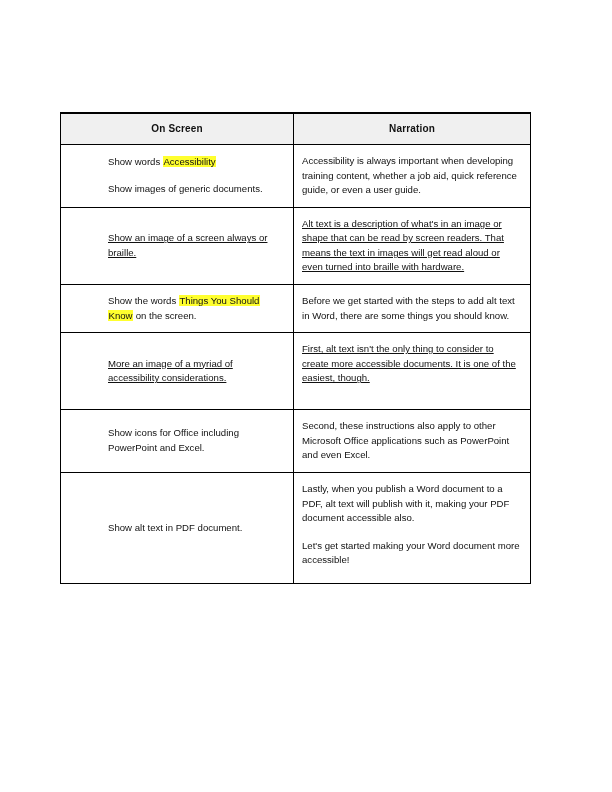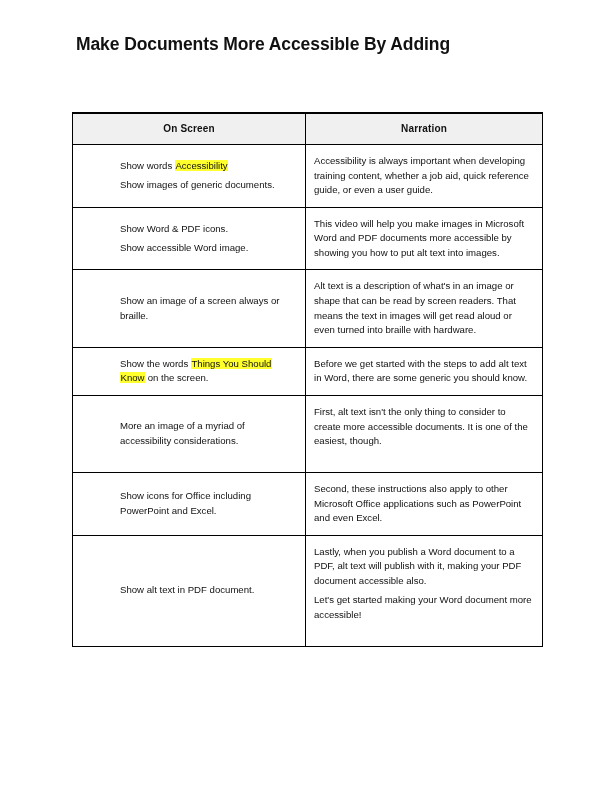--- a/index.html
+++ b/index.html
@@ -33,21 +33,21 @@
     letter-spacing: -0.1px;
     color: #111111;
   }
   .doc-title .title-line {
     display: block;
     white-space: nowrap;
   }
 
   .storyboard-table {
     position: absolute;
-    left: 72px;
+    left: 60px;
     top: 112px;
     width: 470px;
     border-collapse: collapse;
     table-layout: fixed;
   }
 
   .storyboard-table col.col-onscreen { width: 233px; }
   .storyboard-table col.col-narration { width: 237px; }
 
   .storyboard-table th,
@@ -76,40 +76,39 @@
     padding-left: 47px;
   }
   .storyboard-table td.cell-narration {
     vertical-align: top;
   }
 
   .cell-para {
     margin: 0;
   }
   .cell-para + .cell-para {
-    margin-top: 5px;
+    margin-top: 13px;
   }
 
   .hl {
     background: #ffff2e;
     box-decoration-break: clone;
     -webkit-box-decoration-break: clone;
     padding: 0 0.5px;
   }
 
   .row-tall td { height: 92px; }
-  .row-med td  { height: 58px; }
+  .row-med td  { height: 58px; text-decoration: underline; }
 </style>
 </head>
 <body>
 
 <div class="page">
 
   <div class="doc-title">
-    <span class="title-line">Make Documents More Accessible By Adding</span>
   </div>
 
   <table class="storyboard-table">
     <colgroup>
       <col class="col-onscreen">
       <col class="col-narration">
     </colgroup>
     <thead>
       <tr>
         <th>On Screen</th>
@@ -119,43 +118,34 @@
     <tbody id="table-body">
         <tr>
           <td class="cell-onscreen">
             <p class="cell-para">Show words <span class="hl">Accessibility</span></p>
             <p class="cell-para">Show images of generic documents.</p>
           </td>
           <td class="cell-narration">
             <p class="cell-para">Accessibility is always important when developing training content, whether a job aid, quick reference guide, or even a user guide.</p>
           </td>
         </tr>
-        <tr>
-          <td class="cell-onscreen">
-            <p class="cell-para">Show Word &amp; PDF icons.</p>
-            <p class="cell-para">Show accessible Word image.</p>
-          </td>
-          <td class="cell-narration">
-            <p class="cell-para">This video will help you make images in Microsoft Word and PDF documents more accessible by showing you how to put alt text into images.</p>
-          </td>
-        </tr>
         <tr class="row-med">
           <td class="cell-onscreen">
             <p class="cell-para">Show an image of a screen always or braille.</p>
           </td>
           <td class="cell-narration">
             <p class="cell-para">Alt text is a description of what's in an image or shape that can be read by screen readers. That means the text in images will get read aloud or even turned into braille with hardware.</p>
           </td>
         </tr>
         <tr>
           <td class="cell-onscreen">
             <p class="cell-para">Show the words <span class="hl">Things You Should Know</span> on the screen.</p>
           </td>
           <td class="cell-narration">
-            <p class="cell-para">Before we get started with the steps to add alt text in Word, there are some generic you should know.</p>
+            <p class="cell-para">Before we get started with the steps to add alt text in Word, there are some things you should know.</p>
           </td>
         </tr>
         <tr class="row-med">
           <td class="cell-onscreen">
             <p class="cell-para">More an image of a myriad of accessibility considerations.</p>
           </td>
           <td class="cell-narration">
             <p class="cell-para">First, alt text isn't the only thing to consider to create more accessible documents. It is one of the easiest, though.</p>
           </td>
         </tr>

